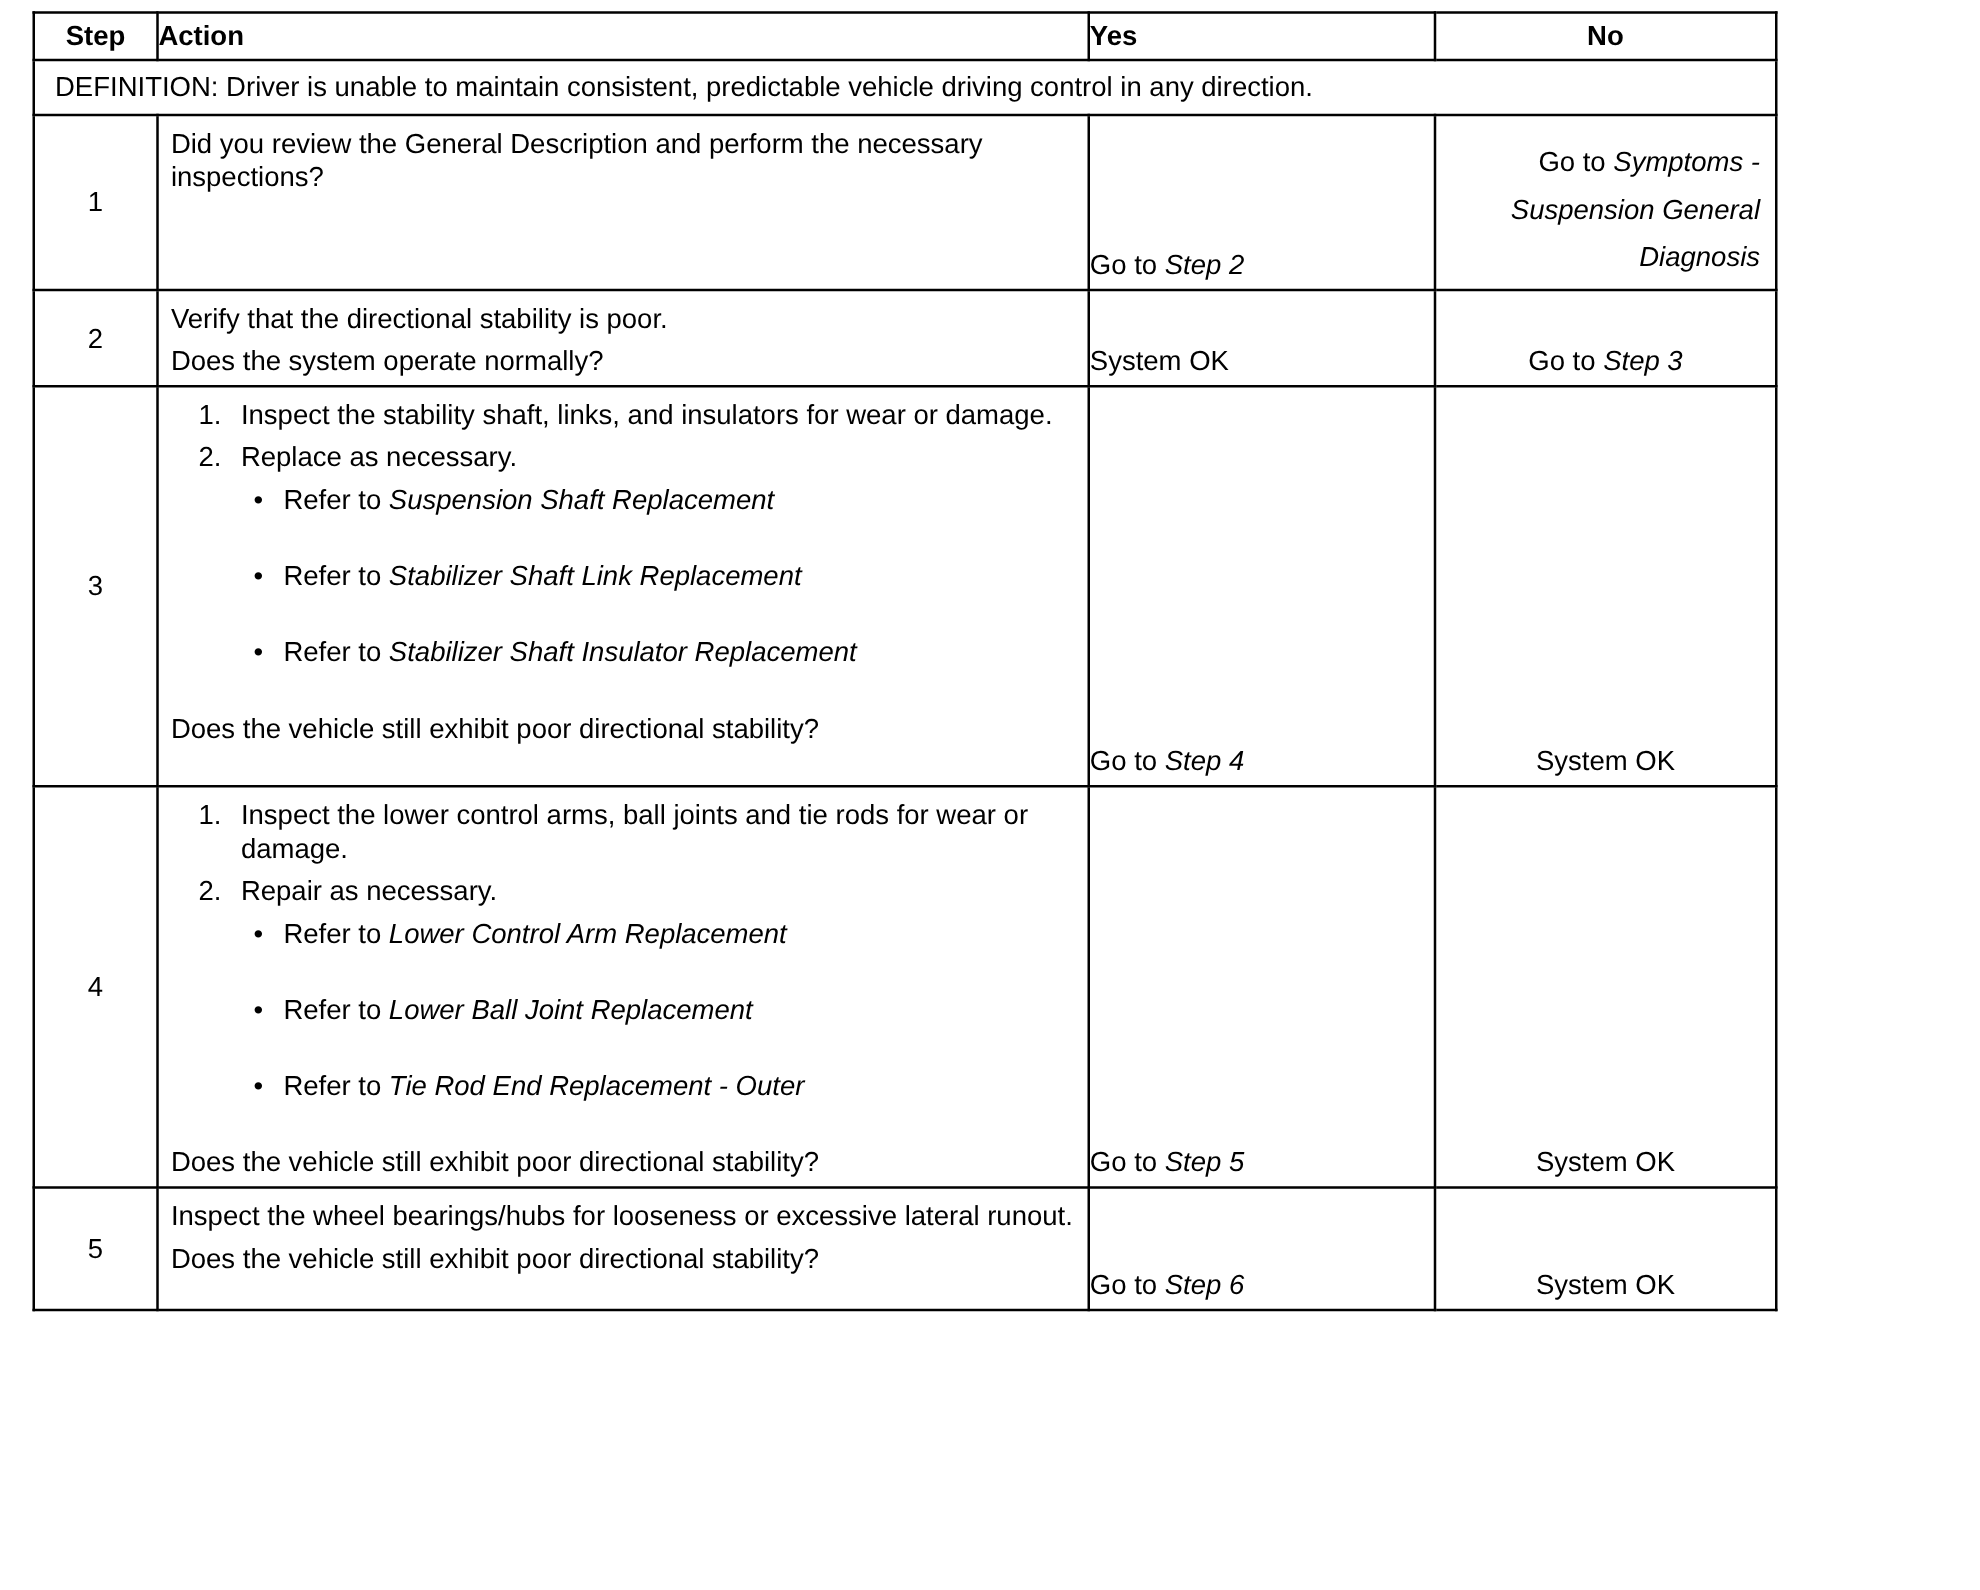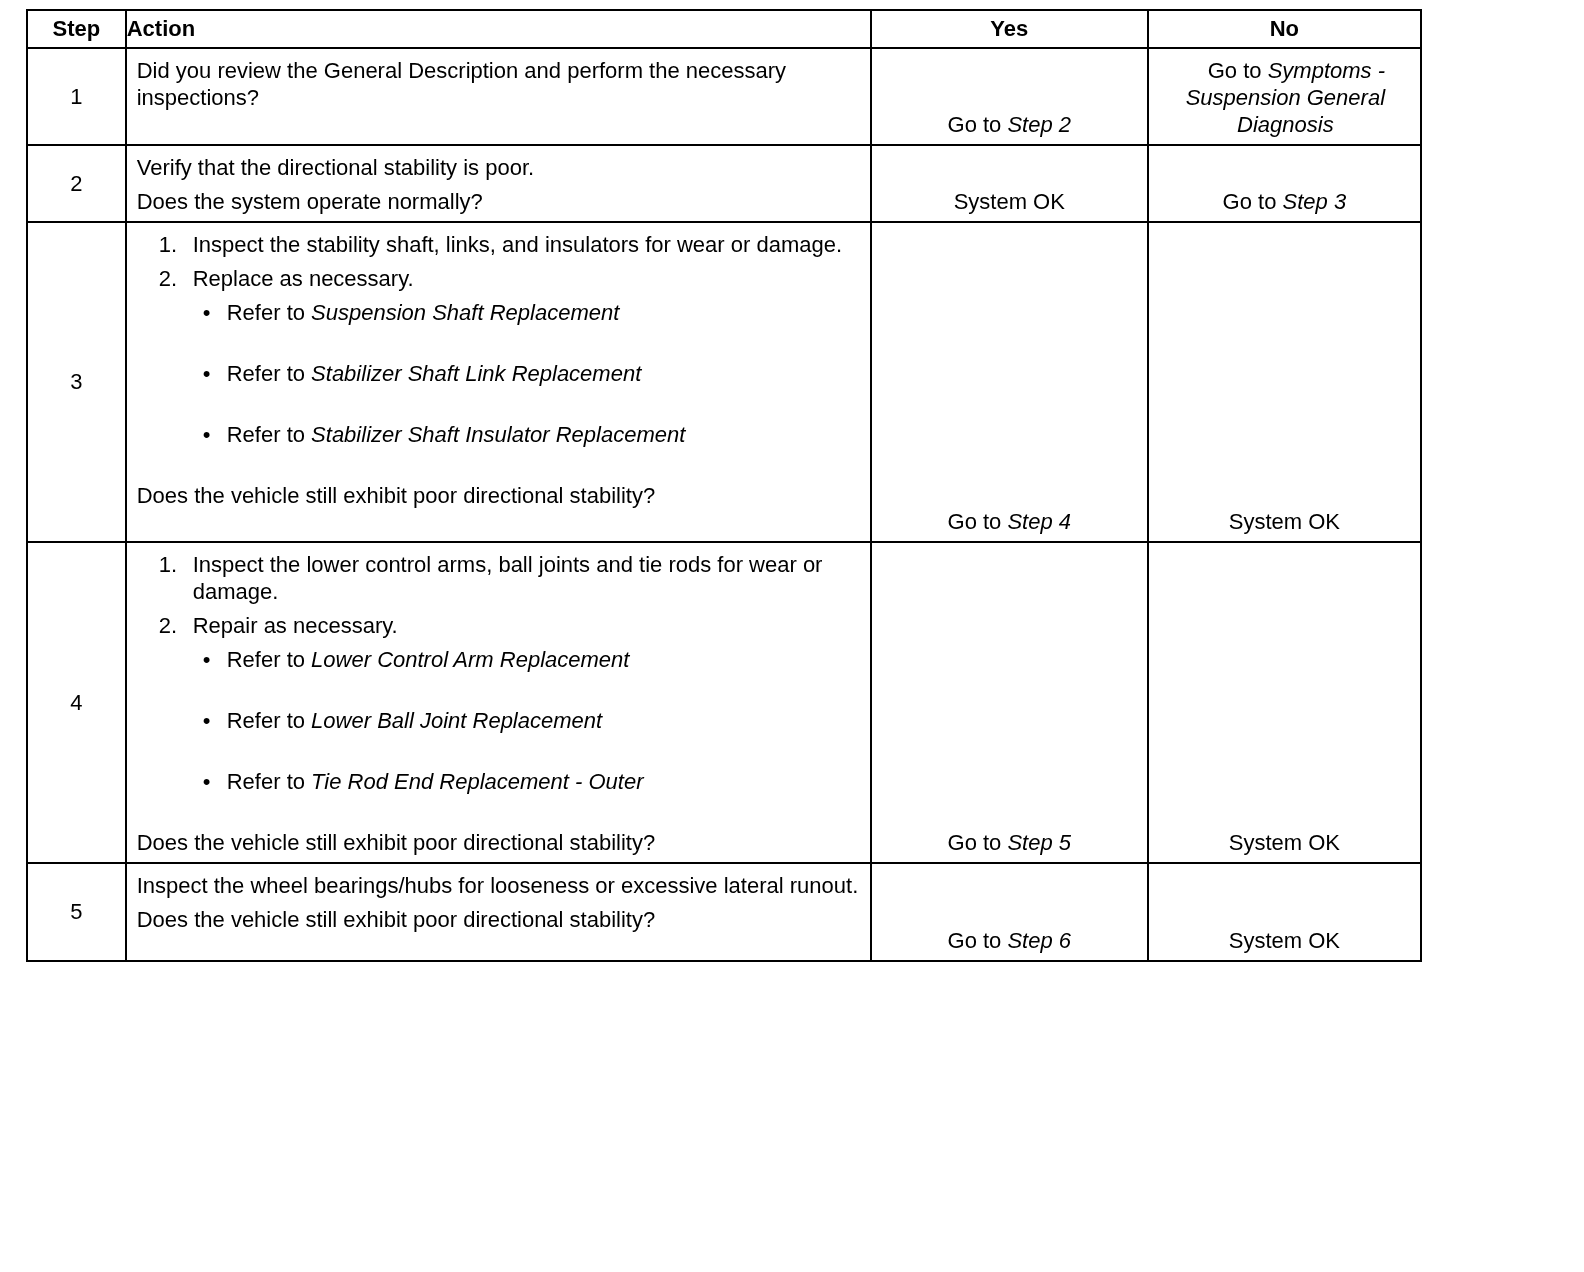--- a/index.html
+++ b/index.html
@@ -2,43 +2,46 @@
 <html><head>
 <meta charset="utf-8">
 <style>
   html, body { margin:0; padding:0; background:#fff; }
   body { width:1584px; height:1272px; position:relative; font-family:"Liberation Sans", sans-serif; color:#000; }
   table { position:absolute; left:26px; top:9px; border-collapse:collapse; width:1396px; font-size:22px; }
   td, th { border:2.5px solid #000; vertical-align:top; padding:0; }
   th { font-weight:bold; font-size:22px; height:36px; text-align:left; vertical-align:middle; }
   .c-step { width:97px; text-align:center; vertical-align:middle;border-radius:16px; }
   .c-action { width:746px; }
-  .c-yes { width:276px; text-align:center; vertical-align:bottom; padding-bottom:6px; }
+  .c-yes { width:276px; text-align:left; vertical-align:bottom; padding-bottom:6px; }
   .c-no { width:272px; text-align:center; vertical-align:bottom; padding-bottom:6px;border-radius:19px; }
   .def { height:42px; vertical-align:middle; padding-left:16px; }
   .act { padding:8px 10px 6px 10px; line-height:27px;margin-left:29px; }
   .q { display:block; }
   ol { margin:0; padding:0; list-style:none; }
   .num-item { position:relative; padding-left:56px; margin-bottom:7px; }
   .num-item .n { position:absolute; left:22px; }
   .bullet { position:relative; padding-left:90px; margin-bottom:34px; }
   .bullet .b { position:absolute; left:66px; }
   em { font-style:italic; }
-  .no1 { text-align:center; padding:8px 12px 6px 14px; line-height:27px; vertical-align:top; }
+  .no1 { text-align:right; padding:18px 12px 6px 14px; line-height:38px; vertical-align:top; }
 </style>
 </head>
 <body>
 
 <table>
   <tbody>
       <tr>
     <th class="c-step">Step</th>
     <th class="c-action">Action</th>
     <th class="c-yes" style="vertical-align:middle;padding:0">Yes</th>
     <th class="c-no" style="vertical-align:middle;padding:0">No</th>
+  </tr>
+  <tr>
+    <td colspan="4" class="def">DEFINITION: Driver is unable to maintain consistent, predictable vehicle driving control in any direction.</td>
   </tr>
 
   <tr style="height:95px">
     <td class="c-step">1</td>
     <td class="act">
       <span class="q">Did you review the General Description and perform the necessary inspections?</span>
     </td>
     <td class="c-yes"><span>Go to </span><em>Step 2</em></td>
     <td class="no1"><span style="padding-left:22px">Go to </span><em>Symptoms - Suspension General Diagnosis</em></td>
   </tr>

